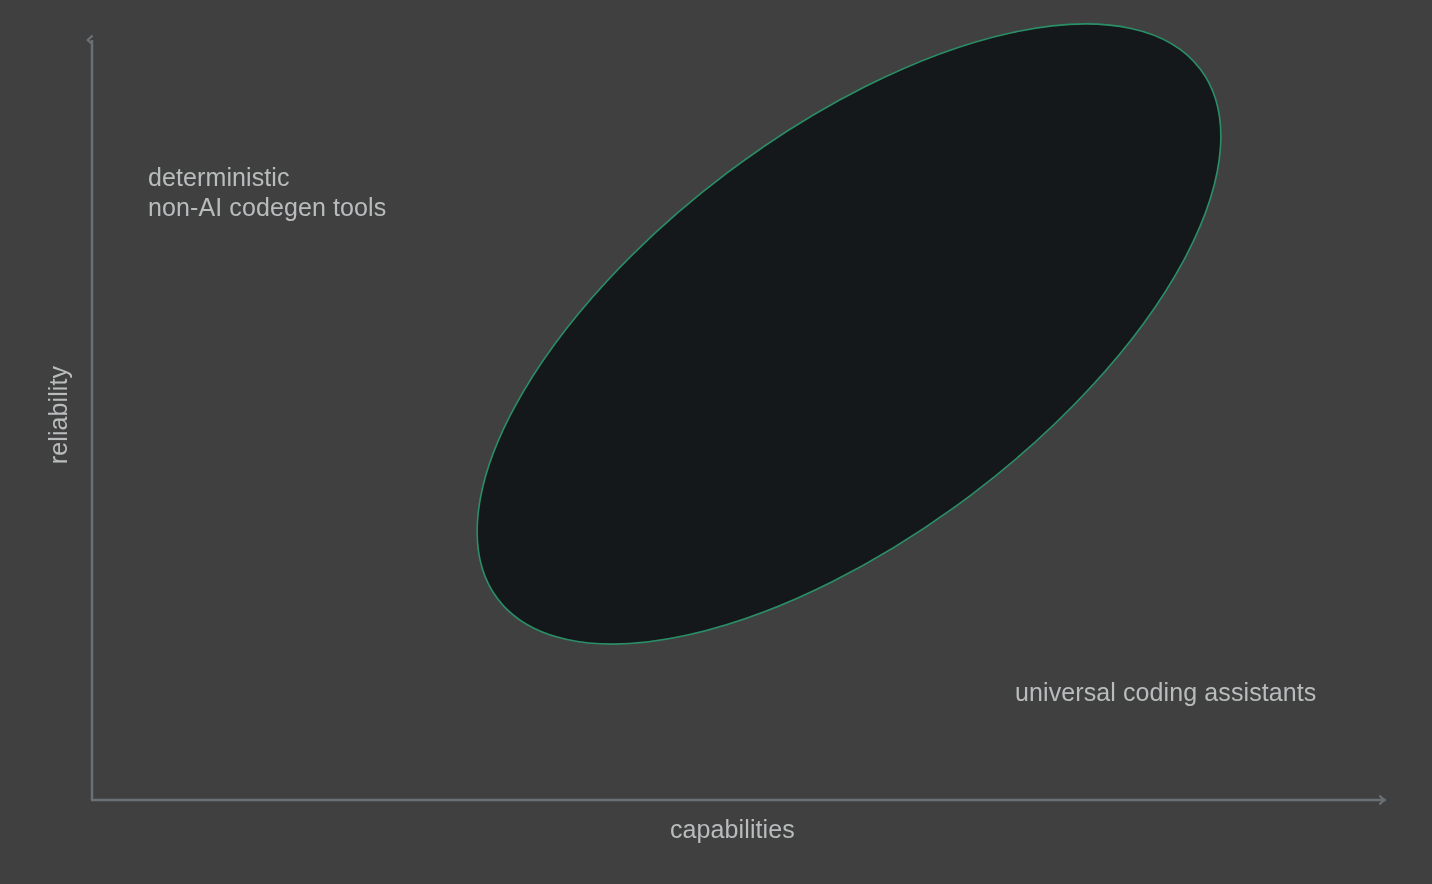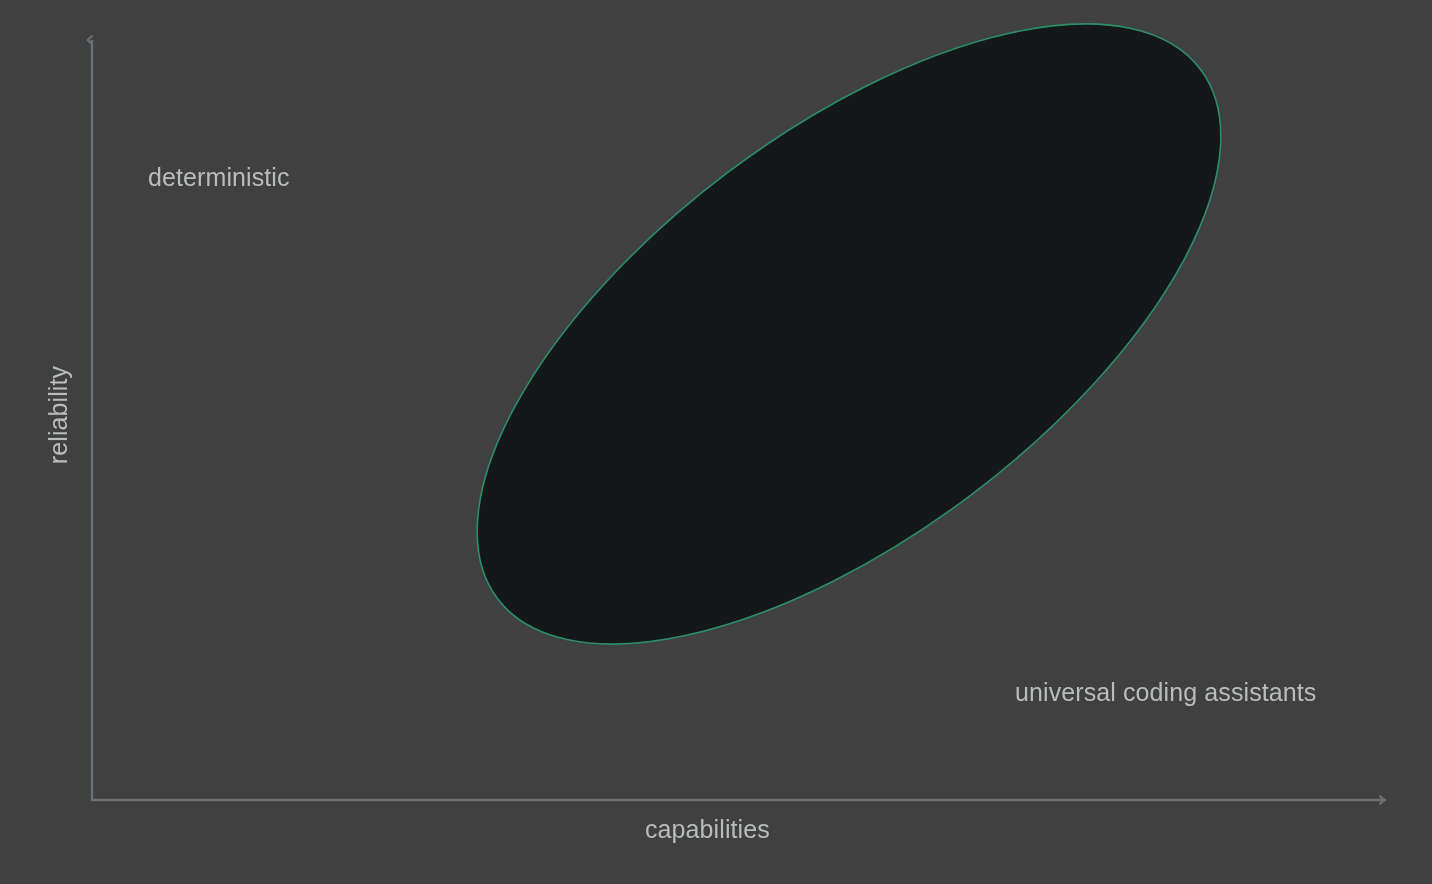--- a/index.html
+++ b/index.html
@@ -41,21 +41,21 @@
   #label-niches {
     left: 698px;
     top: 309px;
   }
   #label-universal {
     left: 1015px;
     top: 677px;
     text-align: right;
   }
   #label-xaxis {
-    left: 645px;
+    left: 670px;
     top: 814px;
   }
   #label-yaxis {
     left: -12px;
     top: 400px;
     width: 140px;
     text-align: center;
     transform: rotate(-90deg);
     transform-origin: center center;
   }
@@ -77,21 +77,21 @@
 
     <g>
       <ellipse id="region-ellipse" cx="849" cy="334" rx="440" ry="202" transform="rotate(-37 849 334)" fill="#15181a" stroke="#2a8f67" stroke-width="1.6"></ellipse>
     </g>
 
     <line id="y-axis-line" x1="92" y1="800" x2="92" y2="40" stroke="#6a7075" stroke-width="2.4" stroke-linecap="butt" marker-end="url(#arrow-up-head)"></line>
 
     <line id="x-axis-line" x1="91" y1="800" x2="1386" y2="800" stroke="#6a7075" stroke-width="2.4" stroke-linecap="butt" marker-end="url(#arrow-right-head)"></line>
   </svg>
 
-  <div class="label" id="label-deterministic" style="color: rgb(185, 188, 189);"><span>deterministic</span><br></div>
+  <div class="label" id="label-deterministic" style="color: rgb(185, 188, 189);"><span>deterministic</span><br><span>non-AI codegen tools</span></div>
 
 
   <div class="label" id="label-universal" style="color: rgb(185, 188, 189);">universal coding assistants</div>
 
   <div class="label" id="label-xaxis" style="color: rgb(185, 188, 189);">capabilities</div>
 
   <div class="label" id="label-yaxis" style="color: rgb(185, 188, 189);">reliability</div>
 
 </div>
 

